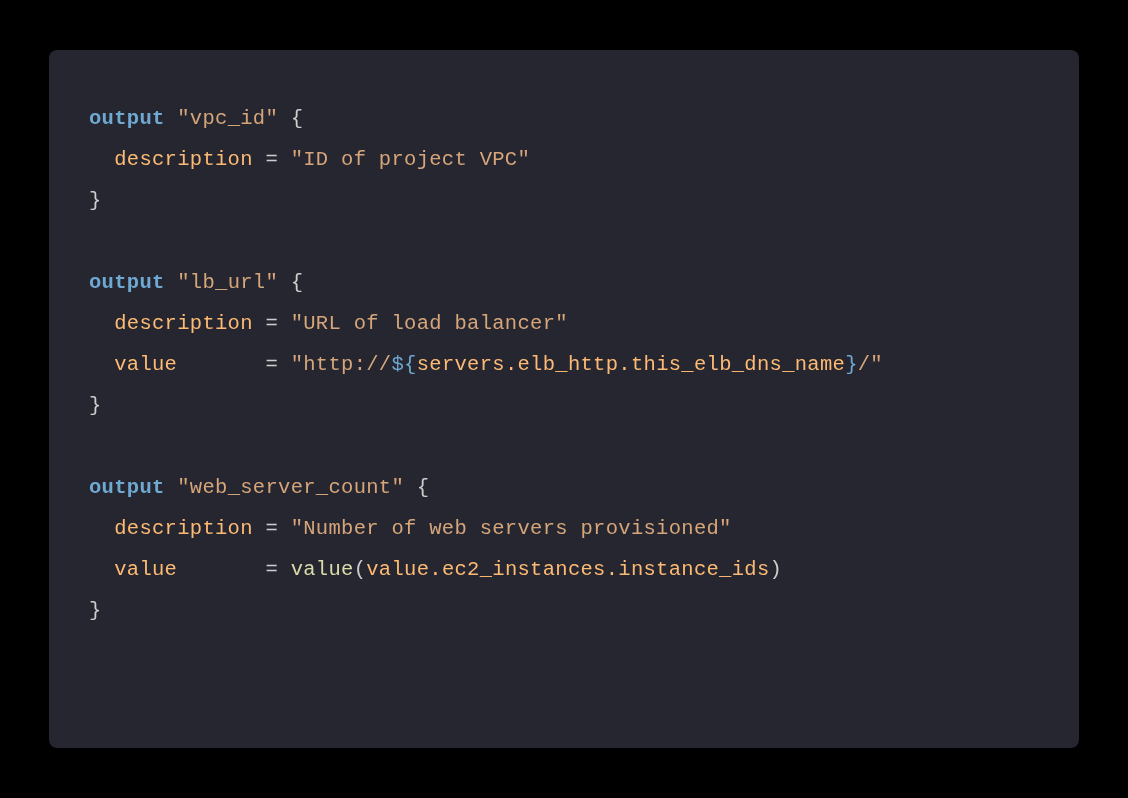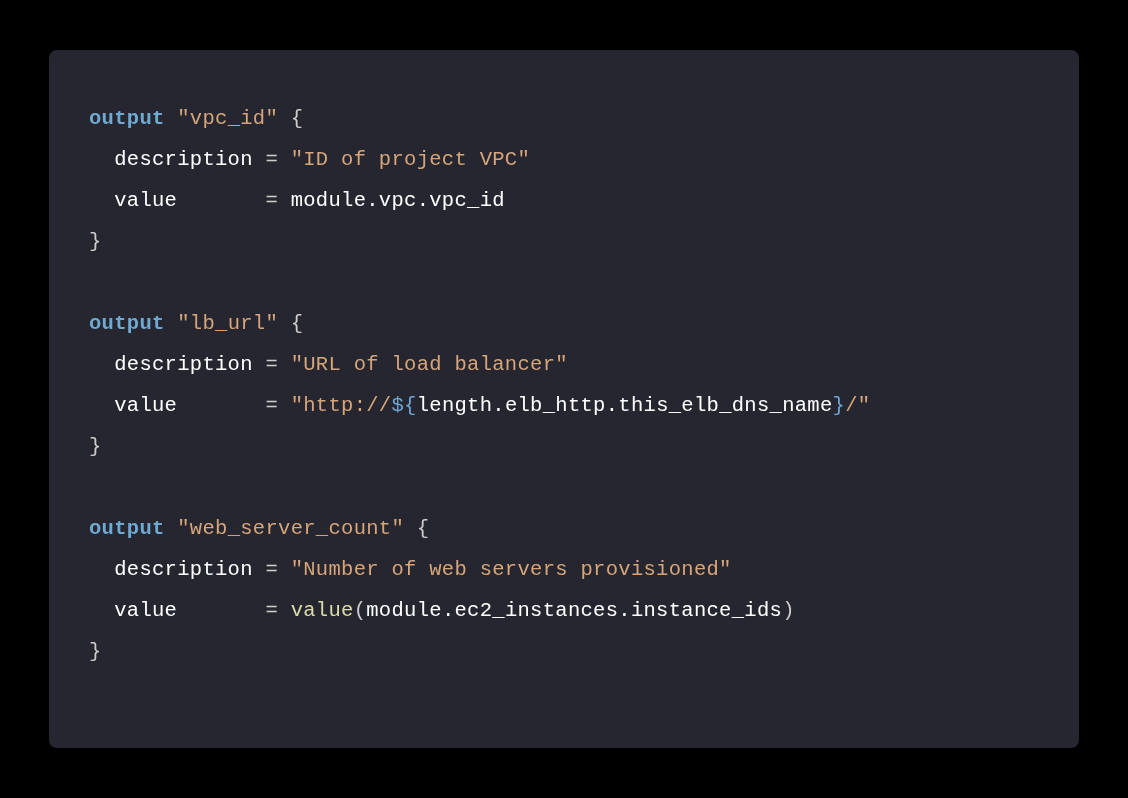--- a/index.html
+++ b/index.html
@@ -32,21 +32,21 @@
       letter-spacing: 0.3px;
     }
     .keyword {
       color: #6fa8d1;
       font-weight: bold;
     }
     .string {
       color: #d6a57a;
     }
     .property {
-      color: #ffffff;
+      color: #fdba74;
       margin-top: 28px;
     }
     .plain {
       color: #cfcccc;
     }
     .func {
       color: #dcdcaa;
     }
     .interp {
       color: #6fa8d1;
@@ -55,30 +55,29 @@
       height: 41px;
     }
   </style>
 </head>
 <body>
 
 <div class="code-panel">
 
   <div class="code-line"><span class="keyword">output</span><span class="plain"> </span><span class="string">"vpc_id"</span><span class="plain"> {</span></div>
   <div class="code-line"><span class="property">  description</span><span class="plain"> = </span><span class="string">"ID of project VPC"</span></div>
-  <div class="code-line"><span class="property">  value      </span><span class="plain"> = </span><span class="property">module.vpc.vpc_id</span></div>
   <div class="code-line"><span class="plain">}</span></div>
 
   <div class="empty-line"></div>
 
   <div class="code-line"><span class="keyword">output</span><span class="plain"> </span><span class="string">"lb_url"</span><span class="plain"> {</span></div>
   <div class="code-line"><span class="property">  description</span><span class="plain"> = </span><span class="string">"URL of load balancer"</span></div>
-  <div class="code-line"><span class="property">  value      </span><span class="plain"> = </span><span class="string">"http://</span><span class="interp">${</span><span class="property">length.elb_http.this_elb_dns_name</span><span class="interp">}</span><span class="string">/"</span></div>
+  <div class="code-line"><span class="property">  value      </span><span class="plain"> = </span><span class="string">"http://</span><span class="interp">${</span><span class="property">servers.elb_http.this_elb_dns_name</span><span class="interp">}</span><span class="string">/"</span></div>
   <div class="code-line"><span class="plain">}</span></div>
 
   <div class="empty-line"></div>
 
   <div class="code-line"><span class="keyword">output</span><span class="plain"> </span><span class="string">"web_server_count"</span><span class="plain"> {</span></div>
   <div class="code-line"><span class="property">  description</span><span class="plain"> = </span><span class="string">"Number of web servers provisioned"</span></div>
-  <div class="code-line"><span class="property">  value      </span><span class="plain"> = </span><span class="func">value</span><span class="plain">(</span><span class="property">module.ec2_instances.instance_ids</span><span class="plain">)</span></div>
+  <div class="code-line"><span class="property">  value      </span><span class="plain"> = </span><span class="func">value</span><span class="plain">(</span><span class="property">value.ec2_instances.instance_ids</span><span class="plain">)</span></div>
   <div class="code-line"><span class="plain">}</span></div>
 
 </div>
 
 </body></html>

